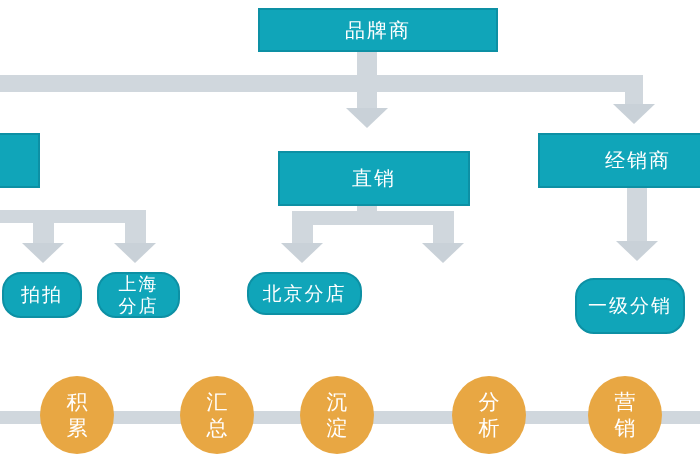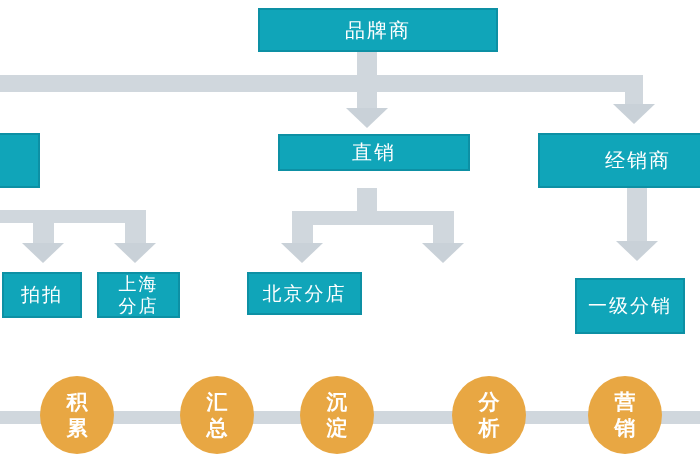--- a/index.html
+++ b/index.html
@@ -36,40 +36,40 @@
     border: 2px solid #0d90a4;
     color: #ffffff;
     font-weight: normal;
     display: flex;
     align-items: center;
     justify-content: center;
     text-align: center;
     letter-spacing: 2px;
     font-size: 20px;
   }
-  .node.small { font-size: 19px; }
+  .node.small { font-size: 19px; border-radius: 19px; }
   .node .wrap2 {
     display: inline-block;
     width: 46px;
     word-break: break-all;
     line-height: 1.2;
     font-size: 18px;
   }
   
   .step {
     position: absolute;
     width: 74px;
     height: 78px;
     border-radius: 50%;
     background: #e8a743;
     display: flex;
     align-items: center;
     justify-content: center;
     color: #ffffff;
-    font-weight: bold;
+    font-weight: normal;
   }
   .step .vlabel {
     display: inline-block;
     width: 24px;
     word-break: break-all;
     text-align: center;
     font-size: 21px;
     line-height: 1.25;
   }
 </style>
@@ -100,21 +100,21 @@
   <div class="bar" style="left:627px;top:188px;width:20px;height:55px"></div>
   <div class="arrowhead" style="left:616px;top:241px"></div>
 
   <div class="node" style="left:258px;top:8px;width:240px;height:44px">
     <span>品牌商</span>
   </div>
 
   <div class="node" style="left:-150px;top:133px;width:190px;height:55px">
     <span></span>
   </div>
-  <div class="node" style="left:278px;top:134px;width:192px;height:37px">
+  <div class="node" style="left:278px;top:151px;width:192px;height:55px">
     <span>直销</span>
   </div>
   <div class="node" style="left:538px;top:133px;width:200px;height:55px">
     <span>经销商</span>
   </div>
 
   <div class="node small" style="left:2px;top:272px;width:80px;height:46px">
     <span>拍拍</span>
   </div>
   <div class="node small" style="left:97px;top:272px;width:83px;height:46px">

